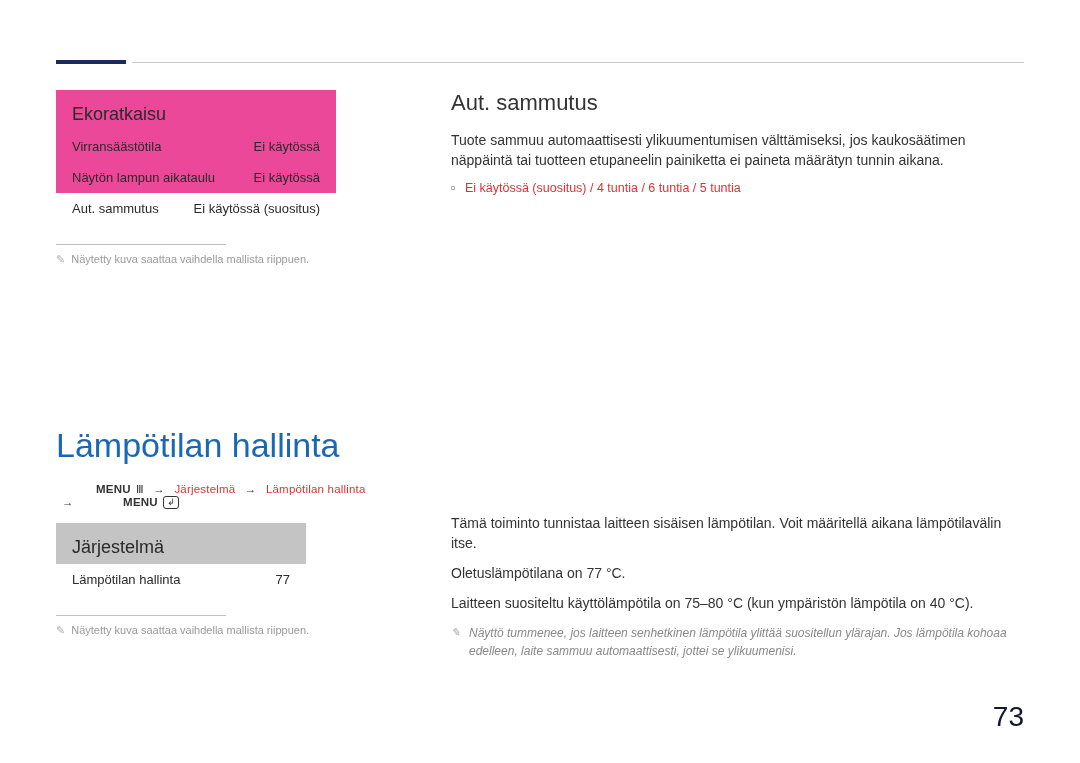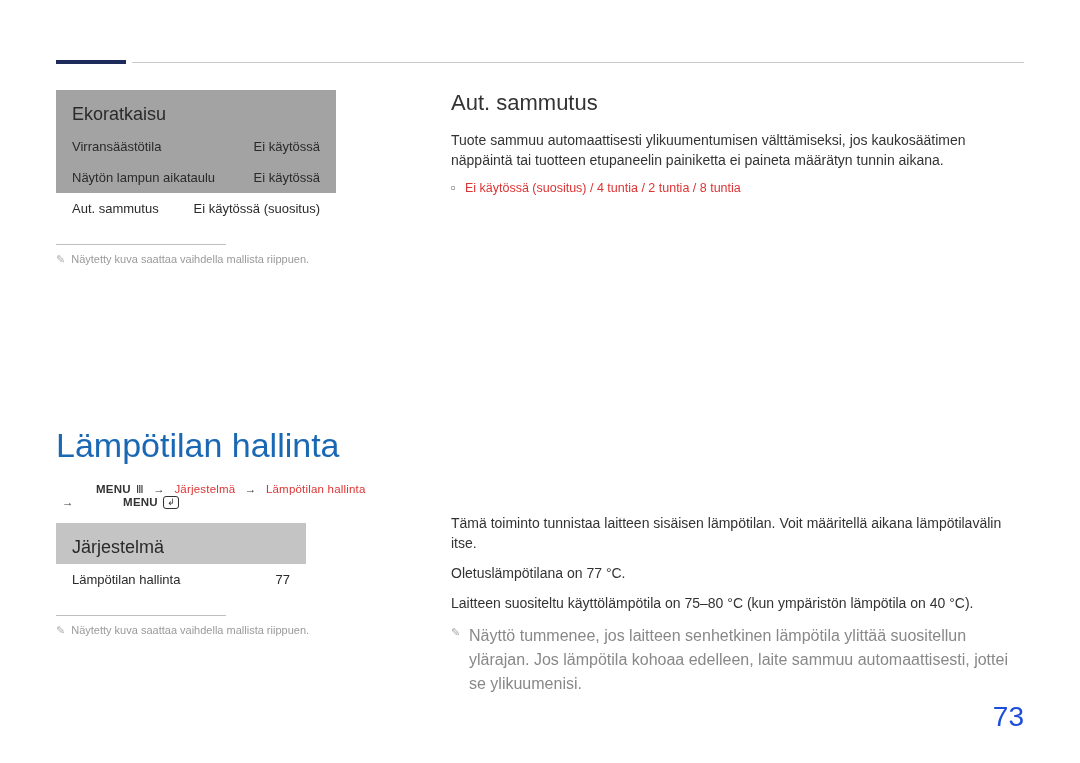--- a/index.html
+++ b/index.html
@@ -28,21 +28,21 @@
     height: 1px;
     background: #c9c9c9;
   }
   .page {
     display: grid;
     grid-template-columns: 335px 1fr;
     column-gap: 60px;
     margin-top: 40px;
   }
   .panel {
-    background: #a3a3a3;
+    background: #ec4899;
     padding: 0;
     width: 280px;
     margin-bottom: 10px;
   }
   .panel-title {
     font-size: 18px;
     font-weight: 400;
     padding: 14px 16px 6px 16px;
     color: #2a2a2a;
   }
@@ -101,41 +101,42 @@
     color: #333;
     margin-bottom: 10px;
   }
   .option-line { font-size: 12.5px; margin-top: 10px; }
   .option-prefix { color: #555; margin-right: 6px; }
   .option-values { color: #d33; }
   .right-col .lower {
     margin-top: 318px;
   }
   .note {
-    font-size: 16px;
+    font-size: 12px;
     color: #888;
     line-height: 1.5;
     padding-left: 18px;
     position: relative;
     margin-top: 6px;
+    font-style: italic;
   }
   .note::before {
     content: "✎";
     position: absolute;
     left: 0;
     top: 0;
     color: #aaa;
     font-size: 11px;
   }
   .page-num {
     position: absolute;
     bottom: 30px;
     right: 56px;
     font-size: 28px;
-    color: #1d4ed8;
+    color: #0f172a;
     font-weight: 300;
   }
   .panel2 {
     background: #c4c4c4;
     width: 250px;
     margin-bottom: 10px;
   }
   .enter-icon {
     display: inline-block;
     border: 1px solid #333;
@@ -206,21 +207,21 @@
     <div class="divider-sm"></div>
     <div class="footnote">Näytetty kuva saattaa vaihdella mallista riippuen.</div>
 
   </div>
 
   <div class="right-col">
     <div class="right-heading">Aut. sammutus</div>
     <div class="body-text">Tuote sammuu automaattisesti ylikuumentumisen välttämiseksi, jos kaukosäätimen näppäintä tai tuotteen etupaneelin painiketta ei paineta määrätyn tunnin aikana.</div>
     <div class="option-line">
       <span class="option-prefix">▫</span>
-      <span class="option-values">Ei käytössä (suositus) / 4 tuntia / 2 tuntia / 8 tuntia</span>
+      <span class="option-values">Ei käytössä (suositus) / 4 tuntia / 6 tuntia / 5 tuntia</span>
     </div>
 
     <div class="lower">
       <div class="body-text">Tämä toiminto tunnistaa laitteen sisäisen lämpötilan. Voit määritellä aikana lämpötilavälin itse.</div>
       <div class="body-text">Oletuslämpötilana on 77 °C.</div>
       <div class="body-text">Laitteen suositeltu käyttölämpötila on 75–80 °C (kun ympäristön lämpötila on 40 °C).</div>
       <div class="note">Näyttö tummenee, jos laitteen senhetkinen lämpötila ylittää suositellun ylärajan. Jos lämpötila kohoaa edelleen, laite sammuu automaattisesti, jottei se ylikuumenisi.</div>
     </div>
   </div>
 </div>

